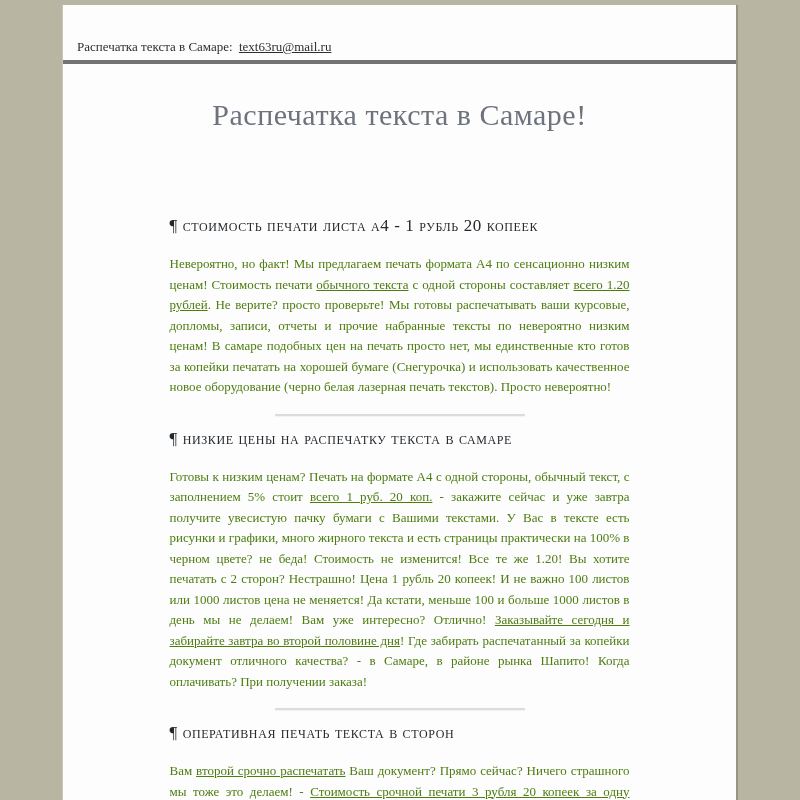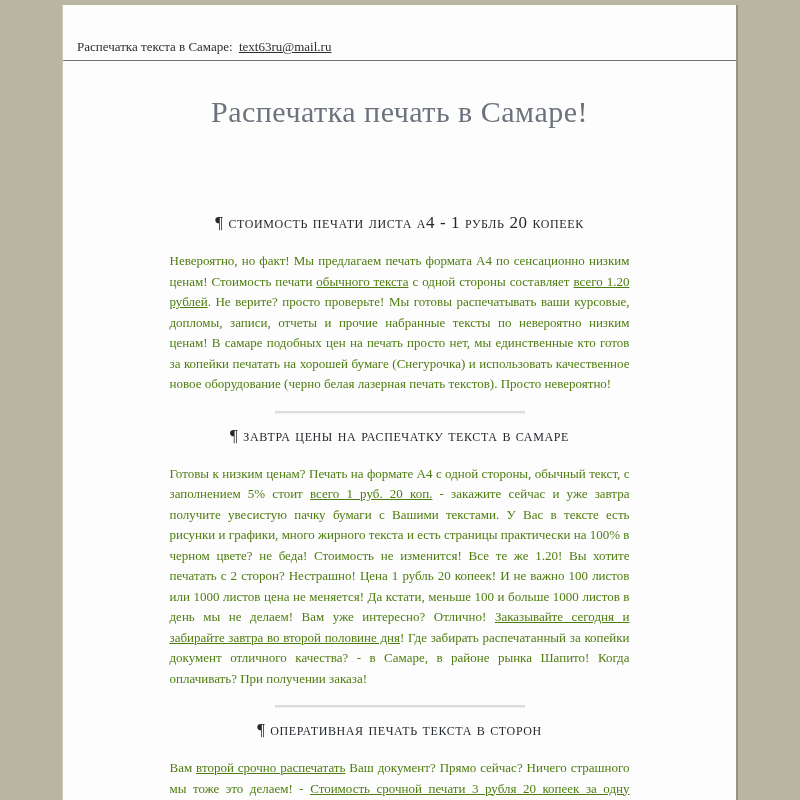--- a/index.html
+++ b/index.html
@@ -15,21 +15,21 @@
     width: 676px;
     margin: 5px auto 0 auto;
     background: #fdfdfd;
     min-height: 795px;
     box-sizing: border-box;
     border-right: 2px solid #96937f;
     border-left: 1px solid #cac7b6;
   }
   .header {
     padding: 34px 10px 5px 14px;
-    border-bottom: 1px solid #737373;
+    border-bottom: 4px solid #737373;
     font-size: 13px;
     color: #2b2f33;
   }
   .header a.email {
     color: #2b2f33;
     text-decoration: underline;
     margin-left: 3px;
   }
   h1.title {
     margin: 34px 0 0 0;
@@ -39,21 +39,21 @@
     color: #6d737d;
     letter-spacing: 0.5px;
   }
   .content {
     width: 460px;
     margin: 0 auto;
     padding-bottom: 20px;
   }
   .content h2 {
     margin: 12px 0 18px 0;
-    text-align: center;
+    text-align: left;
     font-weight: normal;
     font-size: 17px;
     font-variant: small-caps;
     letter-spacing: 0.6px;
     color: #24292e;
   }
   .content h2:first-child {
     margin-top: 84px;
   }
   .content .pilcrow {
@@ -79,24 +79,24 @@
   }
 </style>
 </head>
 <body>
 
 <div class="paper">
   <div class="header">
     <span>Распечатка текста в Самаре:</span>
     <a class="email" href="#">text63ru@mail.ru</a>
   </div>
-  <h1 class="title">Распечатка печать в Самаре!</h1>
+  <h1 class="title">Распечатка текста в Самаре!</h1>
   <div class="content" id="sections">
       <h2><span class="pilcrow">¶ </span><span>стоимость печати листа а4 - 1 рубль 20 копеек</span></h2>
       <p><span>Невероятно, но факт! Мы предлагаем печать формата А4 по сенсационно низким ценам! Стоимость печати </span><span class="u">обычного текста</span><span> с одной стороны составляет </span><span class="u">всего 1.20 рублей</span><span>. Не верите? просто проверьте! Мы готовы распечатывать ваши курсовые, допломы, записи, отчеты и прочие набранные тексты по невероятно низким ценам! В самаре подобных цен на печать просто нет, мы единственные кто готов за копейки печатать на хорошей бумаге (Снегурочка) и использовать качественное новое оборудование (черно белая лазерная печать текстов). Просто невероятно!</span></p>
       <div class="divider"></div>
-      <h2><span class="pilcrow">¶ </span><span>завтра цены на распечатку текста в самаре</span></h2>
+      <h2><span class="pilcrow">¶ </span><span>низкие цены на распечатку текста в самаре</span></h2>
       <p><span>Готовы к низким ценам? Печать на формате А4 с одной стороны, обычный текст, с заполнением 5% стоит </span><span class="u">всего 1 руб. 20 коп.</span><span> - закажите сейчас и уже завтра получите увесистую пачку бумаги с Вашими текстами. У Вас в тексте есть рисунки и графики, много жирного текста и есть страницы практически на 100% в черном цвете? не беда! Стоимость не изменится! Все те же 1.20! Вы хотите печатать с 2 сторон? Нестрашно! Цена 1 рубль 20 копеек! И не важно 100 листов или 1000 листов цена не меняется! Да кстати, меньше 100 и больше 1000 листов в день мы не делаем! Вам уже интересно? Отлично! </span><span class="u">Заказывайте сегодня и забирайте завтра во второй половине дня</span><span>! Где забирать распечатанный за копейки документ отличного качества? - в Самаре, в районе рынка Шапито! Когда оплачивать? При получении заказа!</span></p>
       <div class="divider"></div>
       <h2><span class="pilcrow">¶ </span><span>оперативная печать текста в сторон</span></h2>
       <p><span>Вам </span><span class="u">второй срочно распечатать</span><span> Ваш документ? Прямо сейчас? Ничего страшного мы тоже это делаем! - </span><span class="u">Стоимость срочной печати 3 рубля 20 копеек за одну сторону</span></p>
     </div>
 </div>
 
 </body></html>

